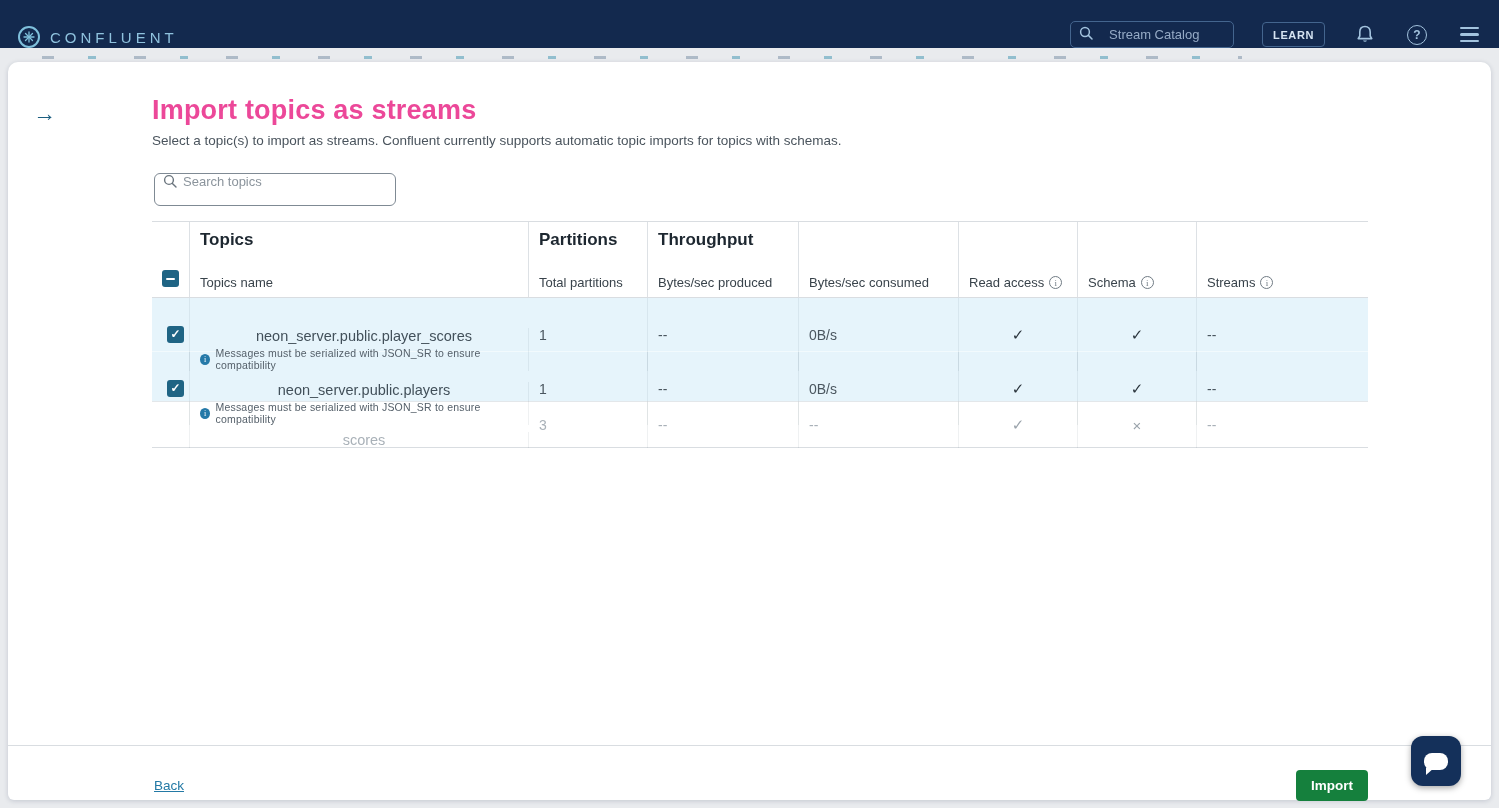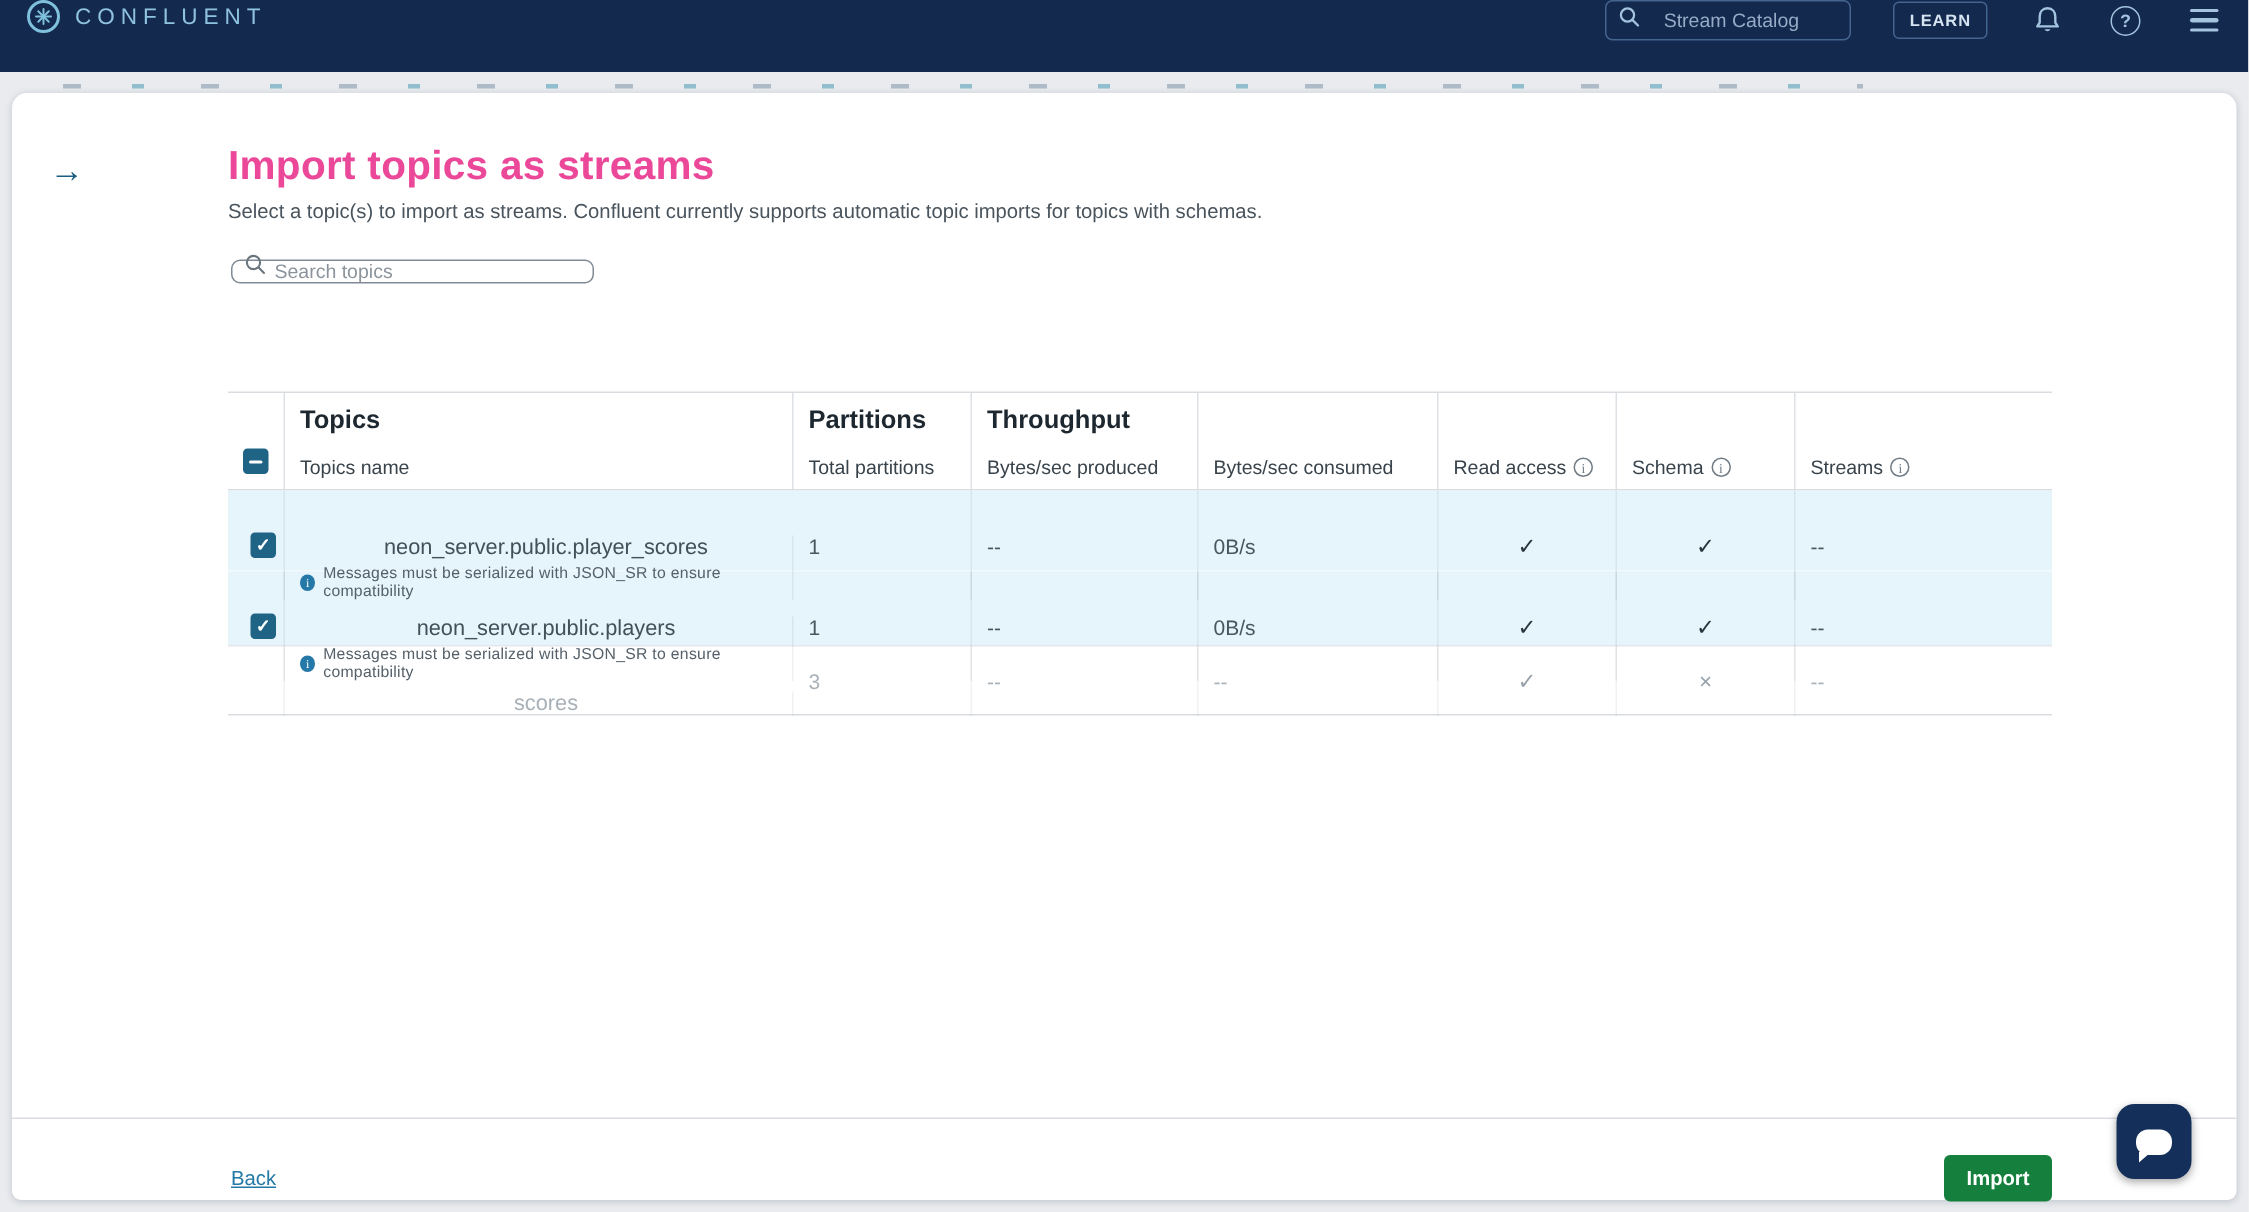--- a/index.html
+++ b/index.html
@@ -2,21 +2,21 @@
 <html><head>
 <meta charset="utf-8">
 <style>
   * { margin:0; padding:0; box-sizing:border-box; }
   html,body { background:#e9ebee; }
   body { font-family:"Liberation Sans", sans-serif; }
   #app { position:relative; width:1499px; height:808px; background:#e9ebee; overflow:hidden; }
 
   
   .navbar { position:absolute; left:0; top:0; width:1499px; height:48px; background:#13294e;
-            display:flex; align-items:flex-start; justify-content:space-between; padding:0 18px; z-index:5; }
+            display:flex; align-items:flex-end; justify-content:space-between; padding:0 18px; z-index:5; }
   .brand { display:flex; align-items:center; gap:10px; cursor:pointer; }
   .logo-circle { width:22px; height:22px; border:2px solid #7fc0dc; border-radius:50%;
                  display:flex; align-items:center; justify-content:center; }
   .brand-text { color:#8fc2de; font-size:15px; letter-spacing:4px; font-weight:500; }
   .nav-right { display:flex; align-items:center; gap:28px; }
   .nav-search { width:164px; height:27px; border:1px solid #44658e; border-radius:5px;
                 display:flex; align-items:center; padding:0 8px; gap:16px; background:transparent; }
   .nav-search input { border:none; outline:none; background:transparent; color:#cfe0ef;
                       font-size:13px; width:120px; font-family:"Liberation Sans",sans-serif; }
   .nav-search input::placeholder { color:#96abc6; }
@@ -36,31 +36,31 @@
 
   
   .panel { position:absolute; left:8px; top:62px; width:1483px; height:738px; background:#ffffff;
            border-radius:10px 10px 6px 6px; box-shadow:0 1px 5px rgba(20,40,70,.18); z-index:2; }
 
   .collapse-arrow { position:absolute; left:25px; top:38px; width:30px; height:26px; color:#1b5e80;
                     font-size:23px; line-height:26px; cursor:pointer; }
   .page-title { position:absolute; left:144px; top:33px; font-size:27px; font-weight:700; color:#ec4899; letter-spacing:.2px; }
   .page-subtitle { position:absolute; left:144px; top:71px; font-size:13.5px; color:#4a545d; }
 
-  .topic-search { position:absolute; left:146px; top:111px; width:242px; height:16px;
-                  border:1px solid #7f8a94; border-radius:6px; display:flex; align-items:flex-end;
+  .topic-search { position:absolute; left:146px; top:111px; width:242px; height:33px;
+                  border:1px solid #7f8a94; border-radius:6px; display:flex; align-items:flex-start;
                   padding:0 8px; gap:6px; background:#fff; }
   .topic-search input { border:none; outline:none; font-size:13px; color:#3c474f; width:190px;
                         background:transparent; font-family:"Liberation Sans",sans-serif; }
   .topic-search input::placeholder { color:#8b949c; }
 
   
   .tbl { position:absolute; left:144px; top:159px; width:1216px; }
   .tr { display:grid; grid-template-columns:38px 339px 119px 151px 160px 119px 119px 171px; }
-  .thead { height:66px; border-top:1px solid #d9dde1; border-bottom:1px solid #d9dde1;margin-top:40px; }
+  .thead { height:77px; border-top:1px solid #d9dde1; border-bottom:1px solid #d9dde1; }
   .th { border-right:1px solid #dde1e5; padding:8px 0 7px 10px; display:flex; flex-direction:column; justify-content:space-between; }
   .th:last-child { border-right:none; }
   .group-label { font-size:17px; font-weight:700; color:#1d2730; }
   .sub-label { font-size:13px; color:#39434b; display:flex; align-items:center; gap:5px; }
   .th-check { align-items:center; justify-content:flex-end; padding:0 0 10px 0; }
 
   .info-icon { width:13px; height:13px; border:1px solid #707b84; border-radius:50%; color:#707b84;
                font-size:9px; display:inline-flex; align-items:center; justify-content:center;
                font-family:"Liberation Serif",serif; cursor:pointer; }
   .info-icon::after { content:"i"; }

